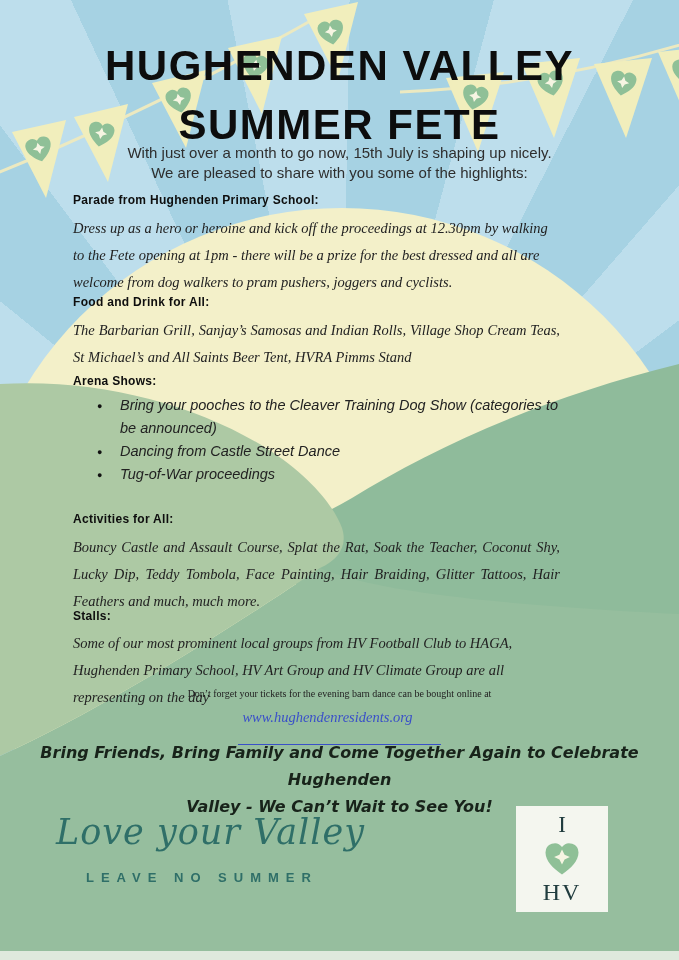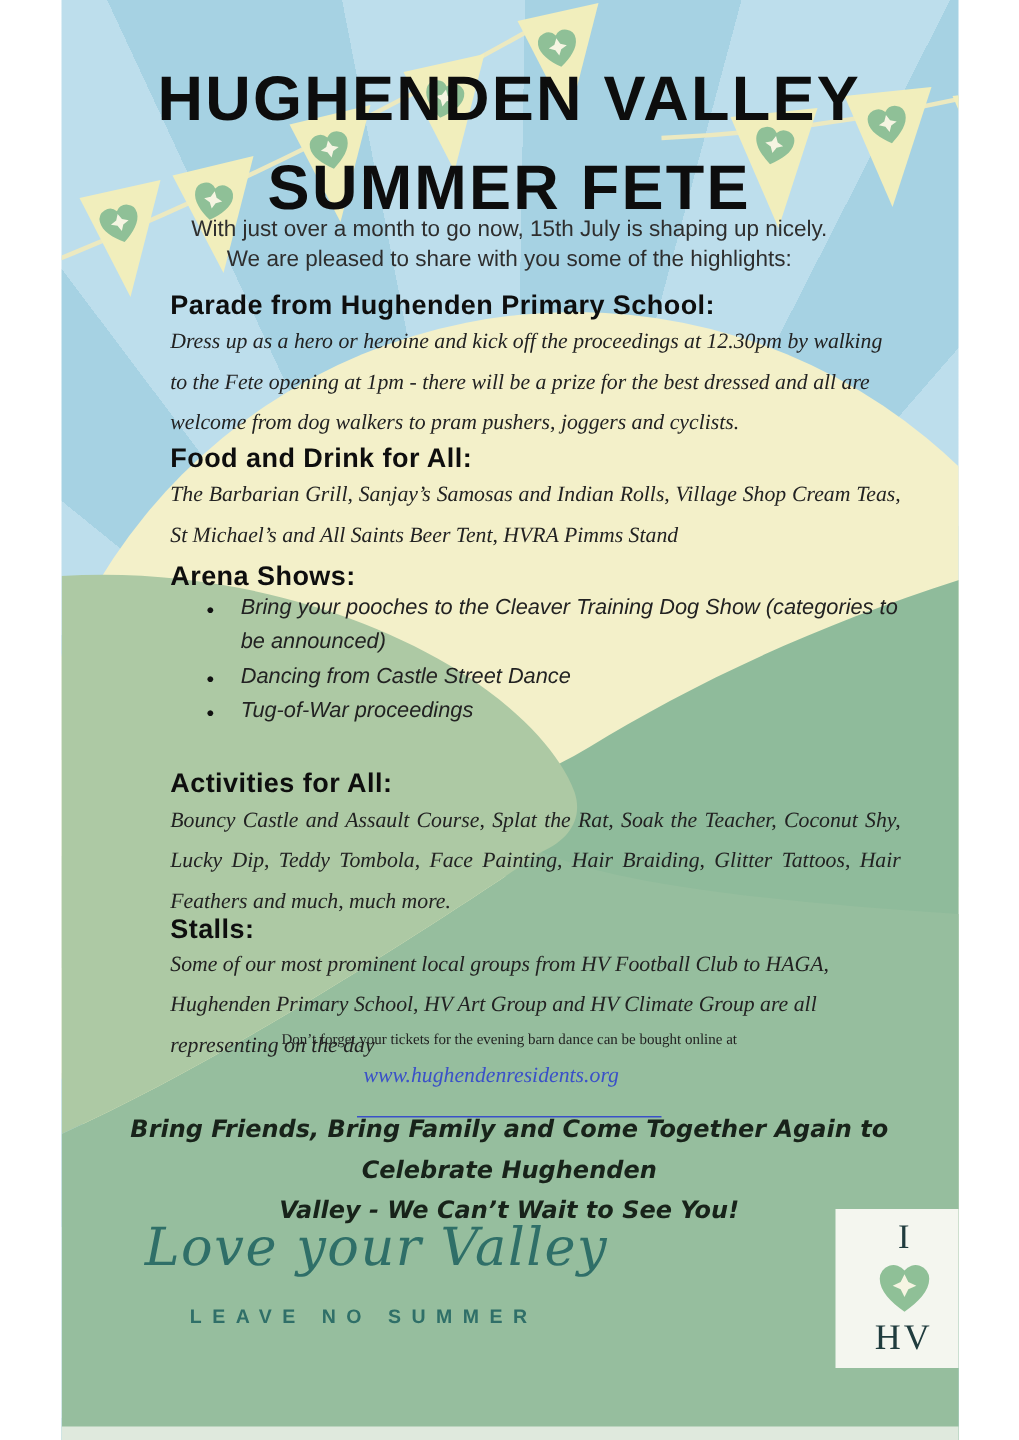--- a/index.html
+++ b/index.html
@@ -1,34 +1,34 @@
 <!DOCTYPE html>
 <html style="--sky: #a6d2e3; --rays: #bddeec; --sun: #f3f0c9; --hill_light: #adc9a4; --hill_dark: #8fbb9b; --hill_base: #96be9e; --flag: #f1eebc; --heart_green: #8fc097; --string: #ece9c0; --link_blue: #3a50c8; --teal: #2f6f68; --ink: #1c1c1c;"><head>
 <meta charset="utf-8">
 <style>
   html,body{margin:0;padding:0;background:#ffffff;}
   .page{
-    position:relative;width:598px;height:960px;margin:0 auto;overflow:hidden;
+    position:relative;width:679px;height:960px;margin:0 auto;overflow:hidden;
     font-family:"Liberation Sans",sans-serif;
     background:repeating-conic-gradient(from 167deg at 50% 60%,
       var(--rays,#bddeec) 0deg 12deg, var(--sky,#a6d2e3) 12deg 26deg);
   }
   
   .sun{position:absolute;left:-28px;top:208px;width:740px;height:740px;border-radius:50%;
        background:var(--sun,#f3f0c9);}
   .hills{position:absolute;left:0;top:0;width:679px;height:960px;}
   .bunting{position:absolute;left:0;top:0;width:679px;height:960px;}
   .bottom-strip{position:absolute;left:0;bottom:0;width:679px;height:9px;background:#dfe9dd;}
   
   .txt{position:absolute;color:var(--ink,#1c1c1c);}
   .title{left:0;top:36px;width:100%;text-align:center;font-weight:bold;
          font-size:42px;line-height:59px;letter-spacing:1.5px;color:#0d0d0d;}
   .intro{left:0;top:143px;width:100%;text-align:center;font-size:15px;line-height:20px;color:#2e2e2e;}
   .col{left:73px;width:487px;}
-  .heading{font-weight:bold;font-size:18px;letter-spacing:.3px;color:#0e0e0e;}
+  .heading{font-weight:bold;font-size:12px;letter-spacing:.3px;color:#0e0e0e;}
   .body{font-family:"Liberation Serif",serif;font-style:italic;font-size:14.5px;line-height:27px;color:#222;}
   .justify{text-align:justify;}
   ul.bullets{list-style:none;margin:0;padding:0;}
   ul.bullets li{position:relative;padding-left:47px;font-family:Liberation Sans, sans-serif;
     font-style:italic;font-size:14.5px;line-height:23px;color:#222;}
   ul.bullets li::before{content:"●";position:absolute;left:24px;top:1px;font-size:9px;color:#111;}
   .center{left:0;width:100%;text-align:center;}
   .tickets{font-family:"Liberation Serif",serif;font-size:10px;color:#222;}
   .link{font-family:"Liberation Serif",serif;font-style:italic;font-size:14.5px;
         color:var(--link_blue,#3a50c8);text-decoration:none;display:inline-block;

